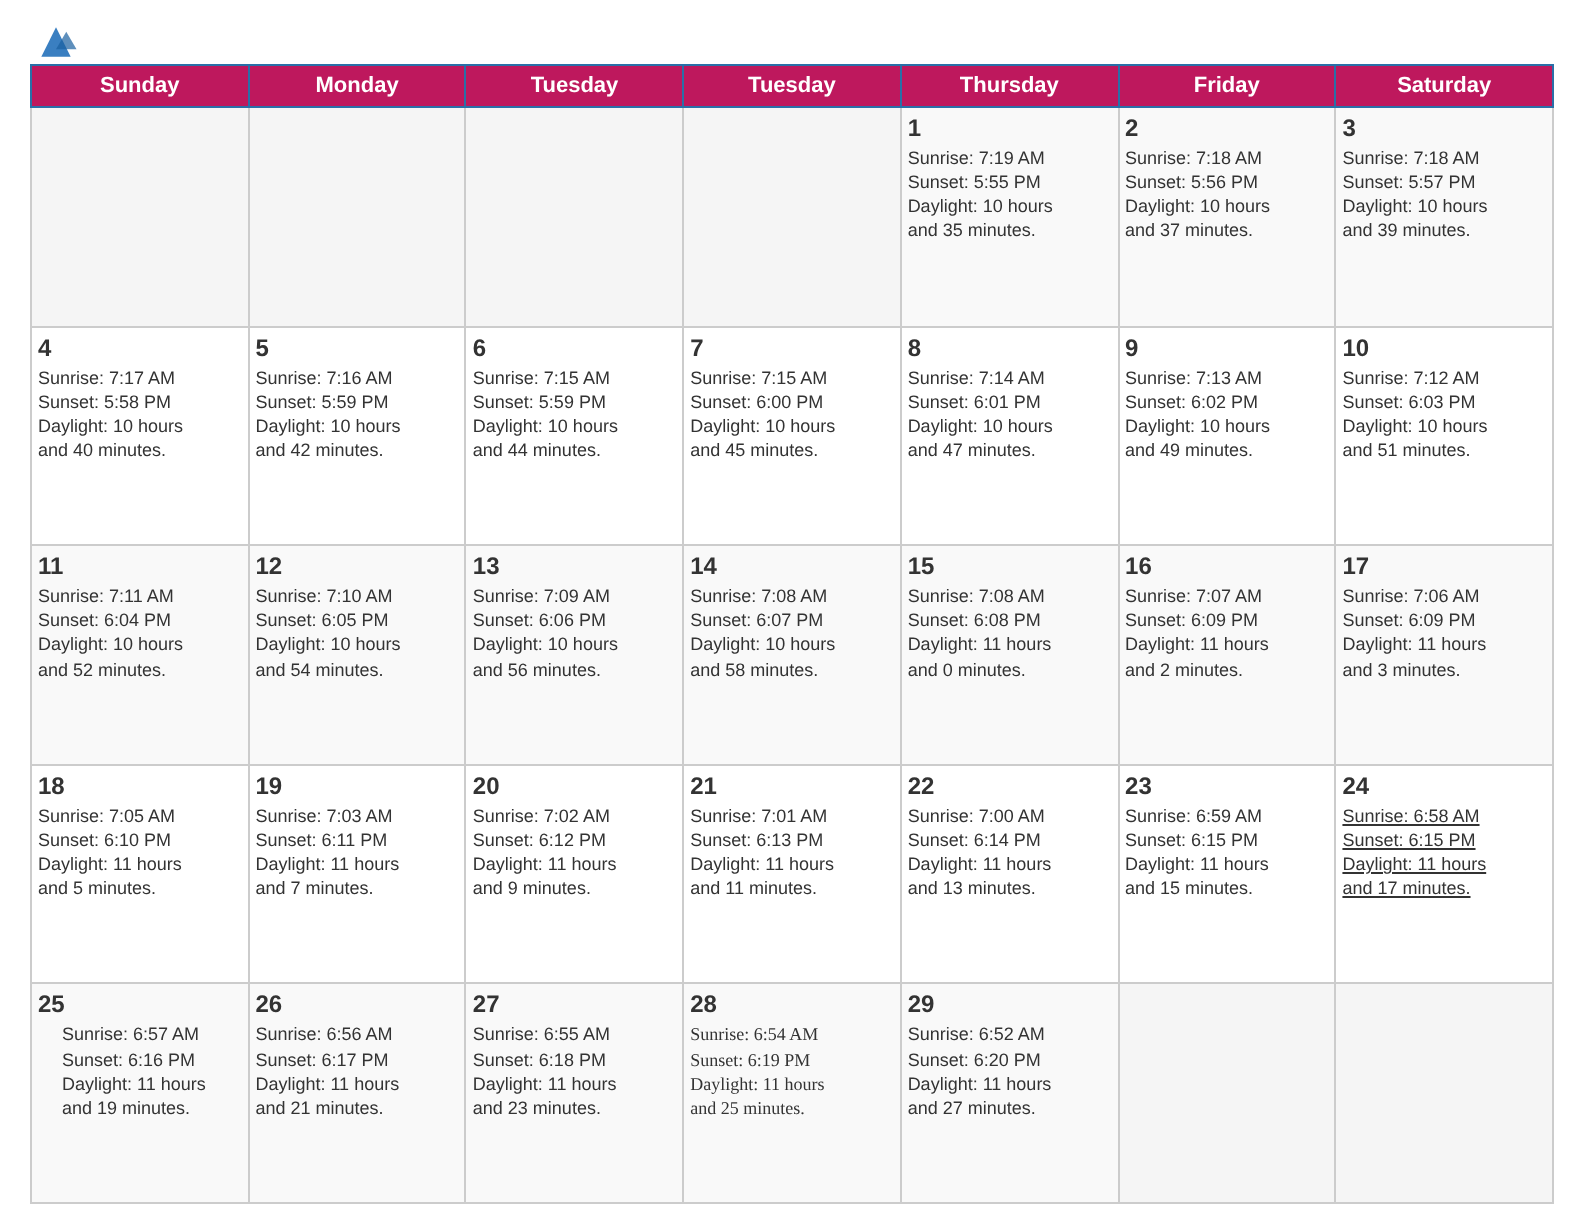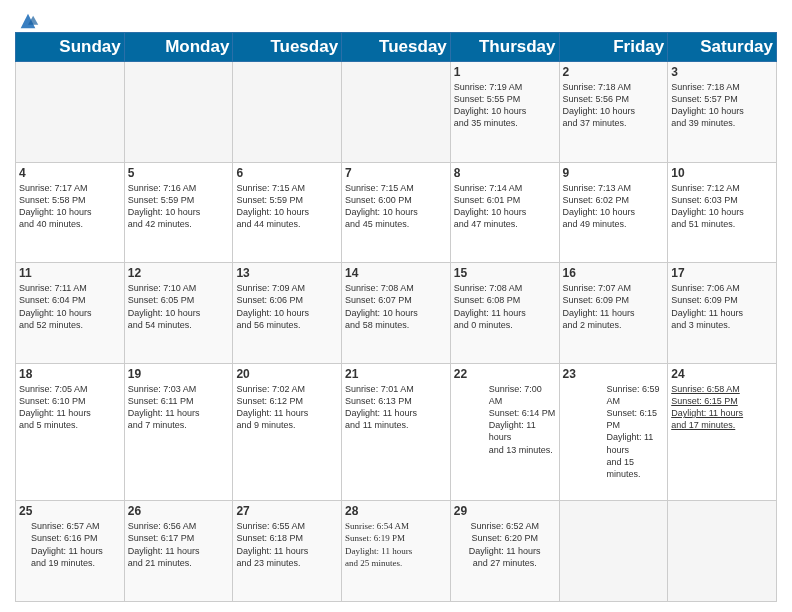--- a/index.html
+++ b/index.html
@@ -54,26 +54,26 @@
       font-size: 14px;
       color: #555;
     }
     .calendar {
       flex: 1;
       border-collapse: collapse;
       width: 100%;
       table-layout: fixed;
     }
     .calendar thead tr th {
-      background: #0369a1;
+      background: #be185d;
       color: #fff;
-      font-size: 17px;
+      font-size: 11px;
       font-weight: bold;
       padding: 4px 3px;
-      text-align: right;
+      text-align: center;
       border: 1px solid #2a6fa8;
     }
     .calendar tbody tr td {
       border: 1px solid #ccc;
       vertical-align: top;
       padding: 3px 3px;
       font-size: 9.5px;
       color: #333;
       background: #fff;
       height: 88px;
@@ -286,28 +286,28 @@
           </td>
           <td>
             <span class="day-num">21</span>
             <div class="day-info" style="white-space: pre-line;">Sunrise: 7:01 AM
 Sunset: 6:13 PM
 Daylight: 11 hours
 and 11 minutes.</div>
           </td>
           <td>
             <span class="day-num">22</span>
-            <div class="day-info" style="white-space: pre-line; margin-left: 35px;">Sunrise: 7:00 AM
+            <div class="day-info" style="white-space: pre-line;">Sunrise: 7:00 AM
 Sunset: 6:14 PM
 Daylight: 11 hours
 and 13 minutes.</div>
           </td>
           <td>
             <span class="day-num">23</span>
-            <div class="day-info" style="white-space: pre-line; margin-left: 44px;">Sunrise: 6:59 AM
+            <div class="day-info" style="white-space: pre-line;">Sunrise: 6:59 AM
 Sunset: 6:15 PM
 Daylight: 11 hours
 and 15 minutes.</div>
           </td>
           <td>
             <span class="day-num">24</span>
             <div class="day-info" style="white-space: pre-line; text-decoration: underline;">Sunrise: 6:58 AM
 Sunset: 6:15 PM
 Daylight: 11 hours
 and 17 minutes.</div>
@@ -337,21 +337,21 @@
           </td>
           <td>
             <span class="day-num">28</span>
             <div class="day-info" style="white-space: pre-line; font-family: Liberation Serif, serif;">Sunrise: 6:54 AM
 Sunset: 6:19 PM
 Daylight: 11 hours
 and 25 minutes.</div>
           </td>
           <td>
             <span class="day-num">29</span>
-            <div class="day-info" style="white-space: pre-line; text-align: center;">Sunrise: 6:52 AM
+            <div class="day-info" style="white-space: pre-line;">Sunrise: 6:52 AM
 Sunset: 6:20 PM
 Daylight: 11 hours
 and 27 minutes.</div>
           </td>
           <td class="empty"></td>
           <td class="empty"></td>
         </tr>
       </tbody>
   </table>
 </div>

